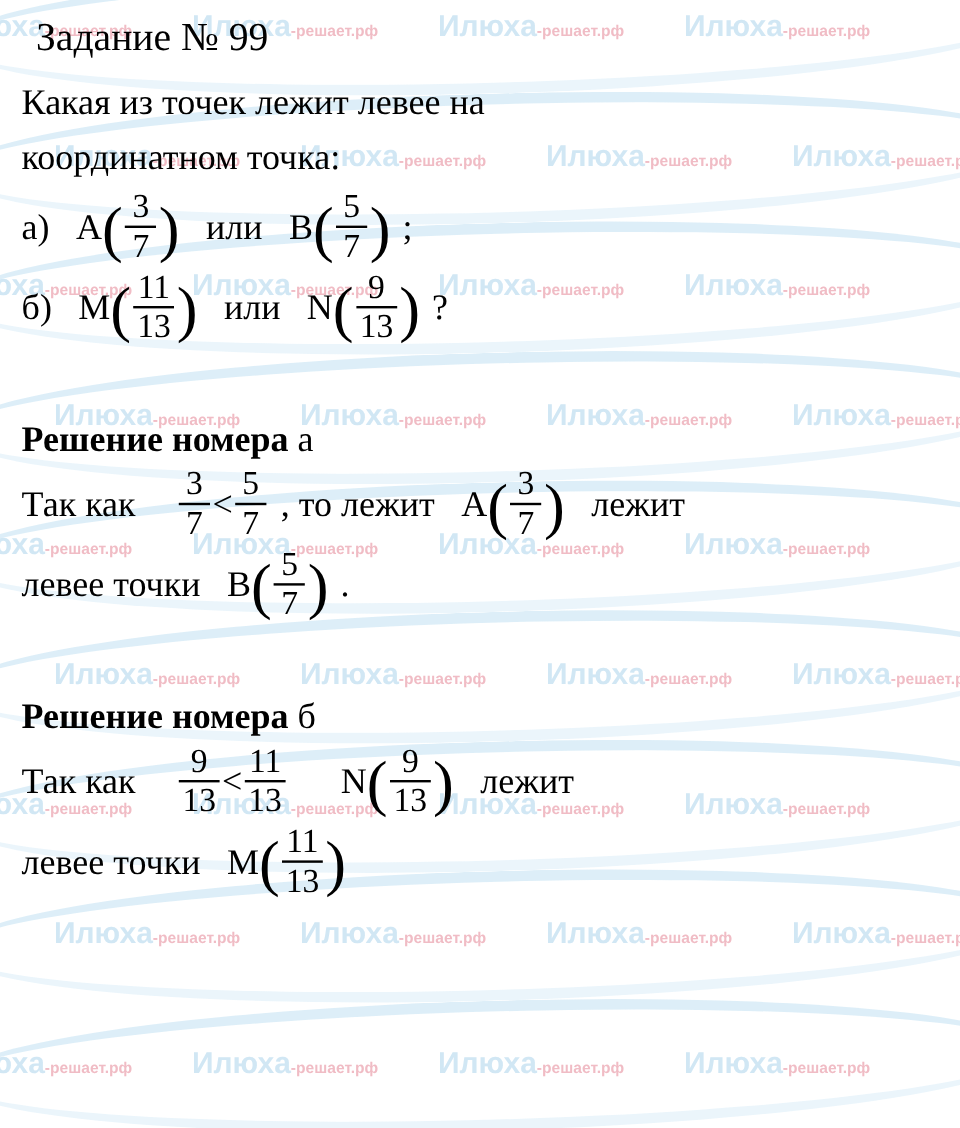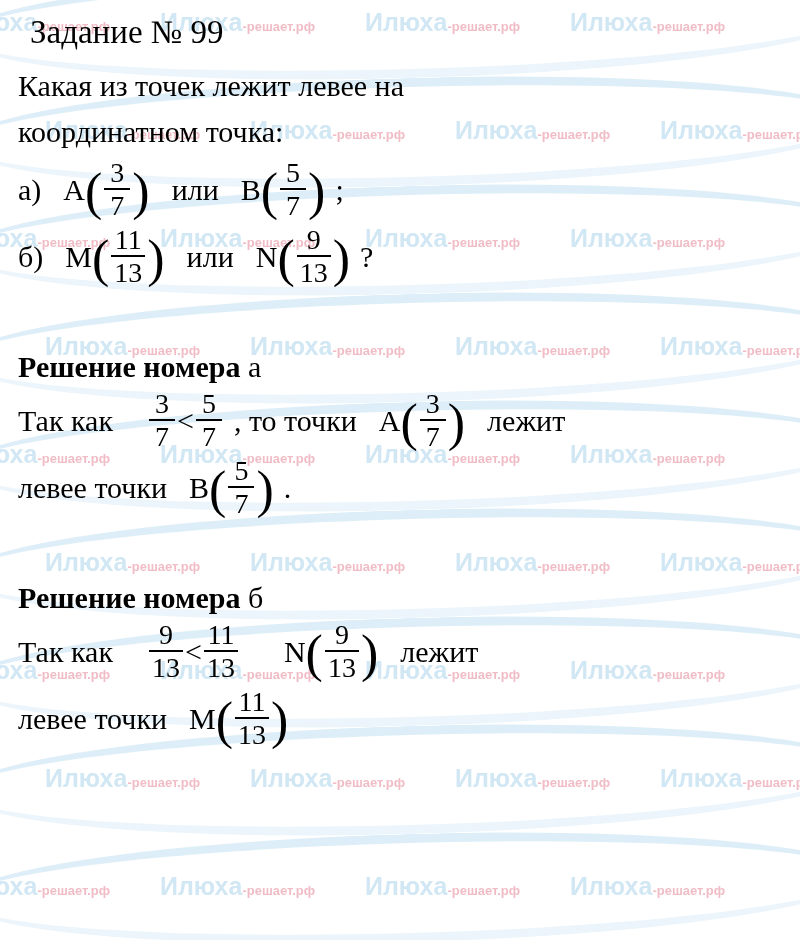--- a/index.html
+++ b/index.html
@@ -258,21 +258,21 @@
       <span class="bar"></span>
       <span class="den">7</span>
     </span>
     <span>&lt;</span>
     <span class="frac">
       <span class="num">5</span>
       <span class="bar"></span>
       <span class="den">7</span>
     </span>
     <span class="sp gap-s"></span>
-    <span>, то точки</span>
+    <span>, то лежит</span>
     <span class="sp gap-m"></span>
     <span>A</span>
     <span class="paren">(</span>
     <span class="frac">
       <span class="num">3</span>
       <span class="bar"></span>
       <span class="den">7</span>
     </span>
     <span class="paren">)</span>
     <span class="sp gap-m"></span>

